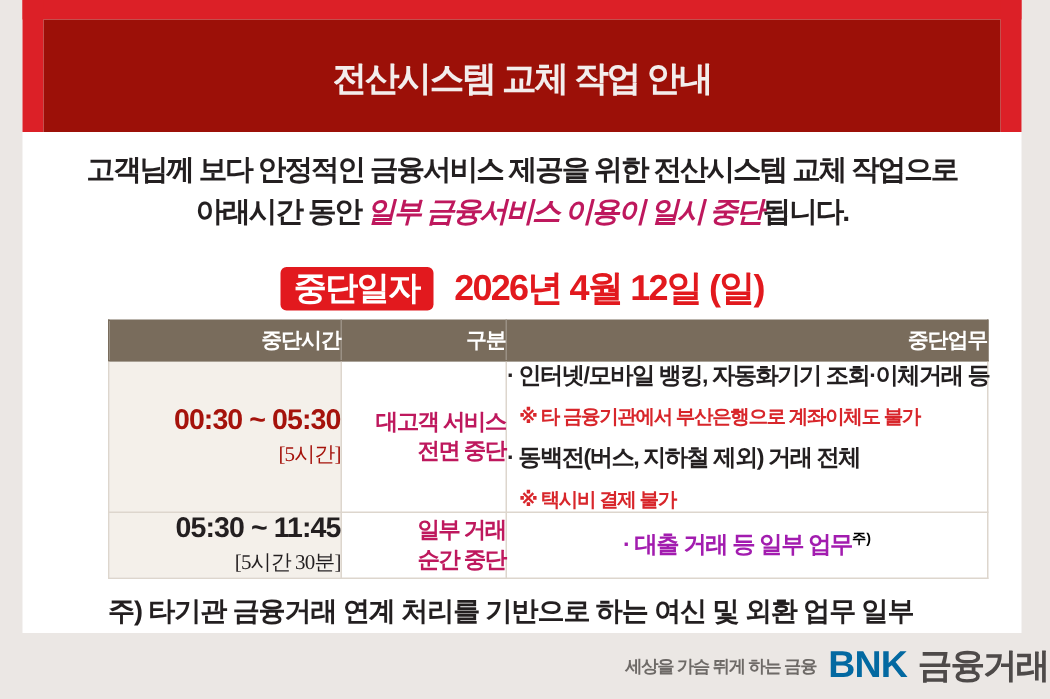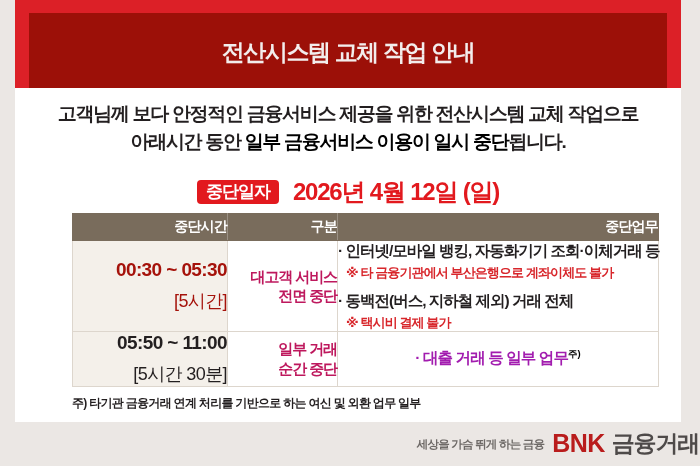--- a/index.html
+++ b/index.html
@@ -96,36 +96,37 @@
     line-height: 1.45;
   }
   .intro-line {
     font-size: 19px;
     font-weight: 700;
     color: #231F20;
     letter-spacing: -1.3px;
     white-space: nowrap;
   }
   .hl-red {
-    color: #000000;
+    color: #be185d;
+    font-style: italic;
   }
   
   .date-row {
     position: absolute;
     left: 14px;
     top: 176px;
     width: 638px;
     display: flex;
     align-items: center;
     justify-content: center;
   }
   .date-badge {
     background: #E2191E;
     color: #FFFFFF;
-    font-size: 17px;
+    font-size: 22px;
     font-weight: 700;
     letter-spacing: -1px;
     border-radius: 4px;
     padding: 3px 9px 4px 9px;
     line-height: 1;
     white-space: nowrap;
   }
   .date-text {
     margin-left: 14px;
     color: #E2191E;
@@ -170,25 +171,26 @@
     line-height: 1.2;
     padding: 6px 2px;
   }
   .time-main {
     font-size: 19px;
     font-weight: 700;
     letter-spacing: -0.6px;
     display: block;
   }
   .time-sub {
-    font-size: 18px;
+    font-size: 14px;
     font-weight: 400;
     letter-spacing: -0.6px;
     display: block;
-    margin-top: 9px;
+    margin-top: 3px;
+    font-family: Liberation Serif, serif;
   }
   .t-red { color: #A5120B; }
   .t-dark { color: #231F20; }
 
   .cell-kind {
     background: #FFFFFF;
     text-align: right;
     color: #be185d;
     font-size: 15px;
     font-weight: 700;
@@ -209,21 +211,21 @@
     letter-spacing: -1px;
     line-height: 1.25;
     white-space: nowrap;
   }
   .work-note {
     font-size: 13px;
     font-weight: 700;
     color: #D8262B;
     letter-spacing: -0.9px;
     line-height: 1.25;
-    margin-top: 5px;
+    margin-top: 10px;
     margin-left: 8px;
     white-space: nowrap;
   }
   .cell-work-center {
     background: #FFFFFF;
     text-align: center;
     padding: 8px;
   }
   .work-center-text {
     font-size: 15.5px;
@@ -235,21 +237,21 @@
   .sup {
     font-size: 9.5px;
     vertical-align: super;
     font-weight: 700;
   }
   
   .footnote {
     position: absolute;
     left: 57px;
     top: 395px;
-    font-size: 12px;
+    font-size: 18px;
     font-weight: 700;
     color: #231F20;
     letter-spacing: -0.7px;
     white-space: nowrap;
   }
   
   .footer {
     position: absolute;
     left: 0;
     top: 422px;
@@ -269,21 +271,21 @@
     font-size: 11.5px;
     font-weight: 700;
     color: #6E6A67;
     letter-spacing: -0.8px;
     margin-right: 8px;
     transform: translateY(1px);
   }
   .logo-bnk {
     font-size: 25px;
     font-weight: 700;
-    color: #b91c1c;
+    color: #0369a1;
     letter-spacing: -0.5px;
     line-height: 1;
   }
   .logo-name {
     font-size: 23px;
     font-weight: 700;
     color: #4E4A49;
     letter-spacing: -1.2px;
     margin-left: 7px;
     line-height: 1;
@@ -345,21 +347,21 @@
               <div class="work-note">※ 타 금융기관에서 부산은행으로 계좌이체도 불가</div>
             </div>
             <div class="work-group">
               <div class="work-bullet">· 동백전(버스, 지하철 제외) 거래 전체</div>
               <div class="work-note">※ 택시비 결제 불가</div>
             </div>
           </td>
         </tr>
         <tr>
           <td class="cell-time">
-            <span class="time-main t-dark">05:50 ~ 11:00</span>
+            <span class="time-main t-dark">05:30 ~ 11:45</span>
             <span class="time-sub t-dark">[5시간 30분]</span>
           </td>
           <td class="cell-kind">
             <div>일부 거래</div>
             <div>순간 중단</div>
           </td>
           <td class="cell-work-center">
             <span class="work-center-text">· 대출 거래 등 일부 업무</span><span class="sup">주)</span>
           </td>
         </tr>

